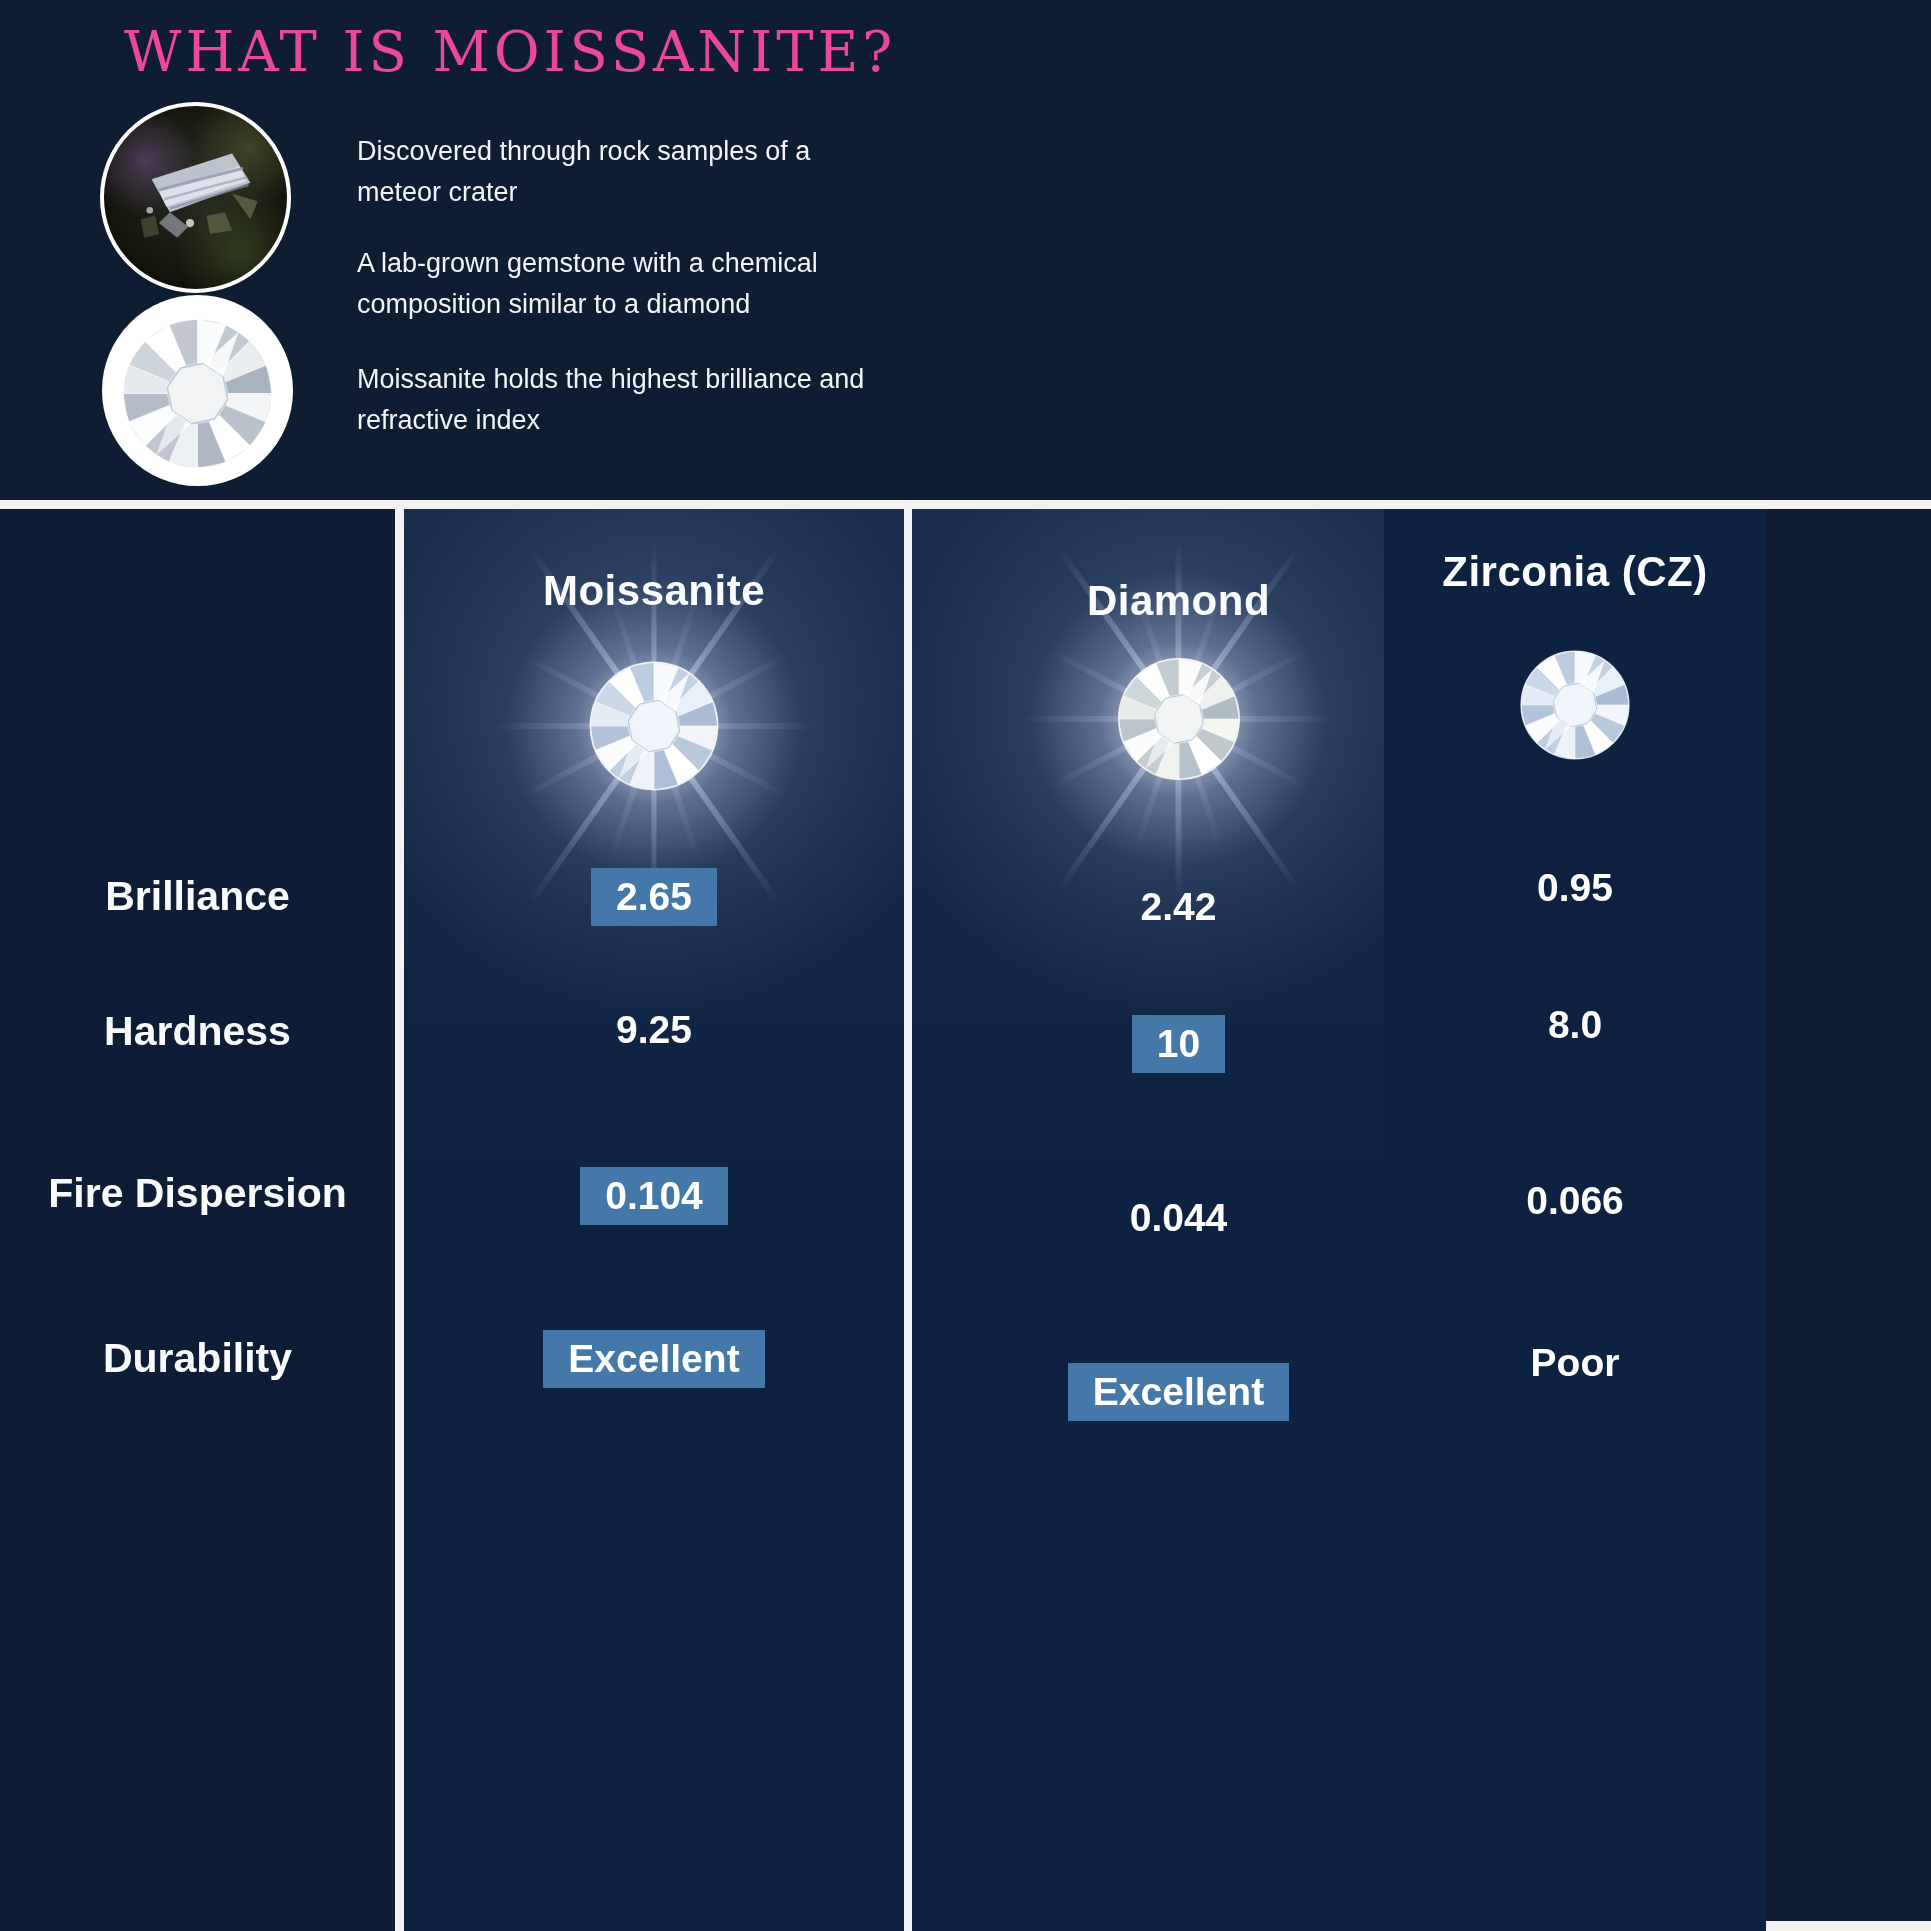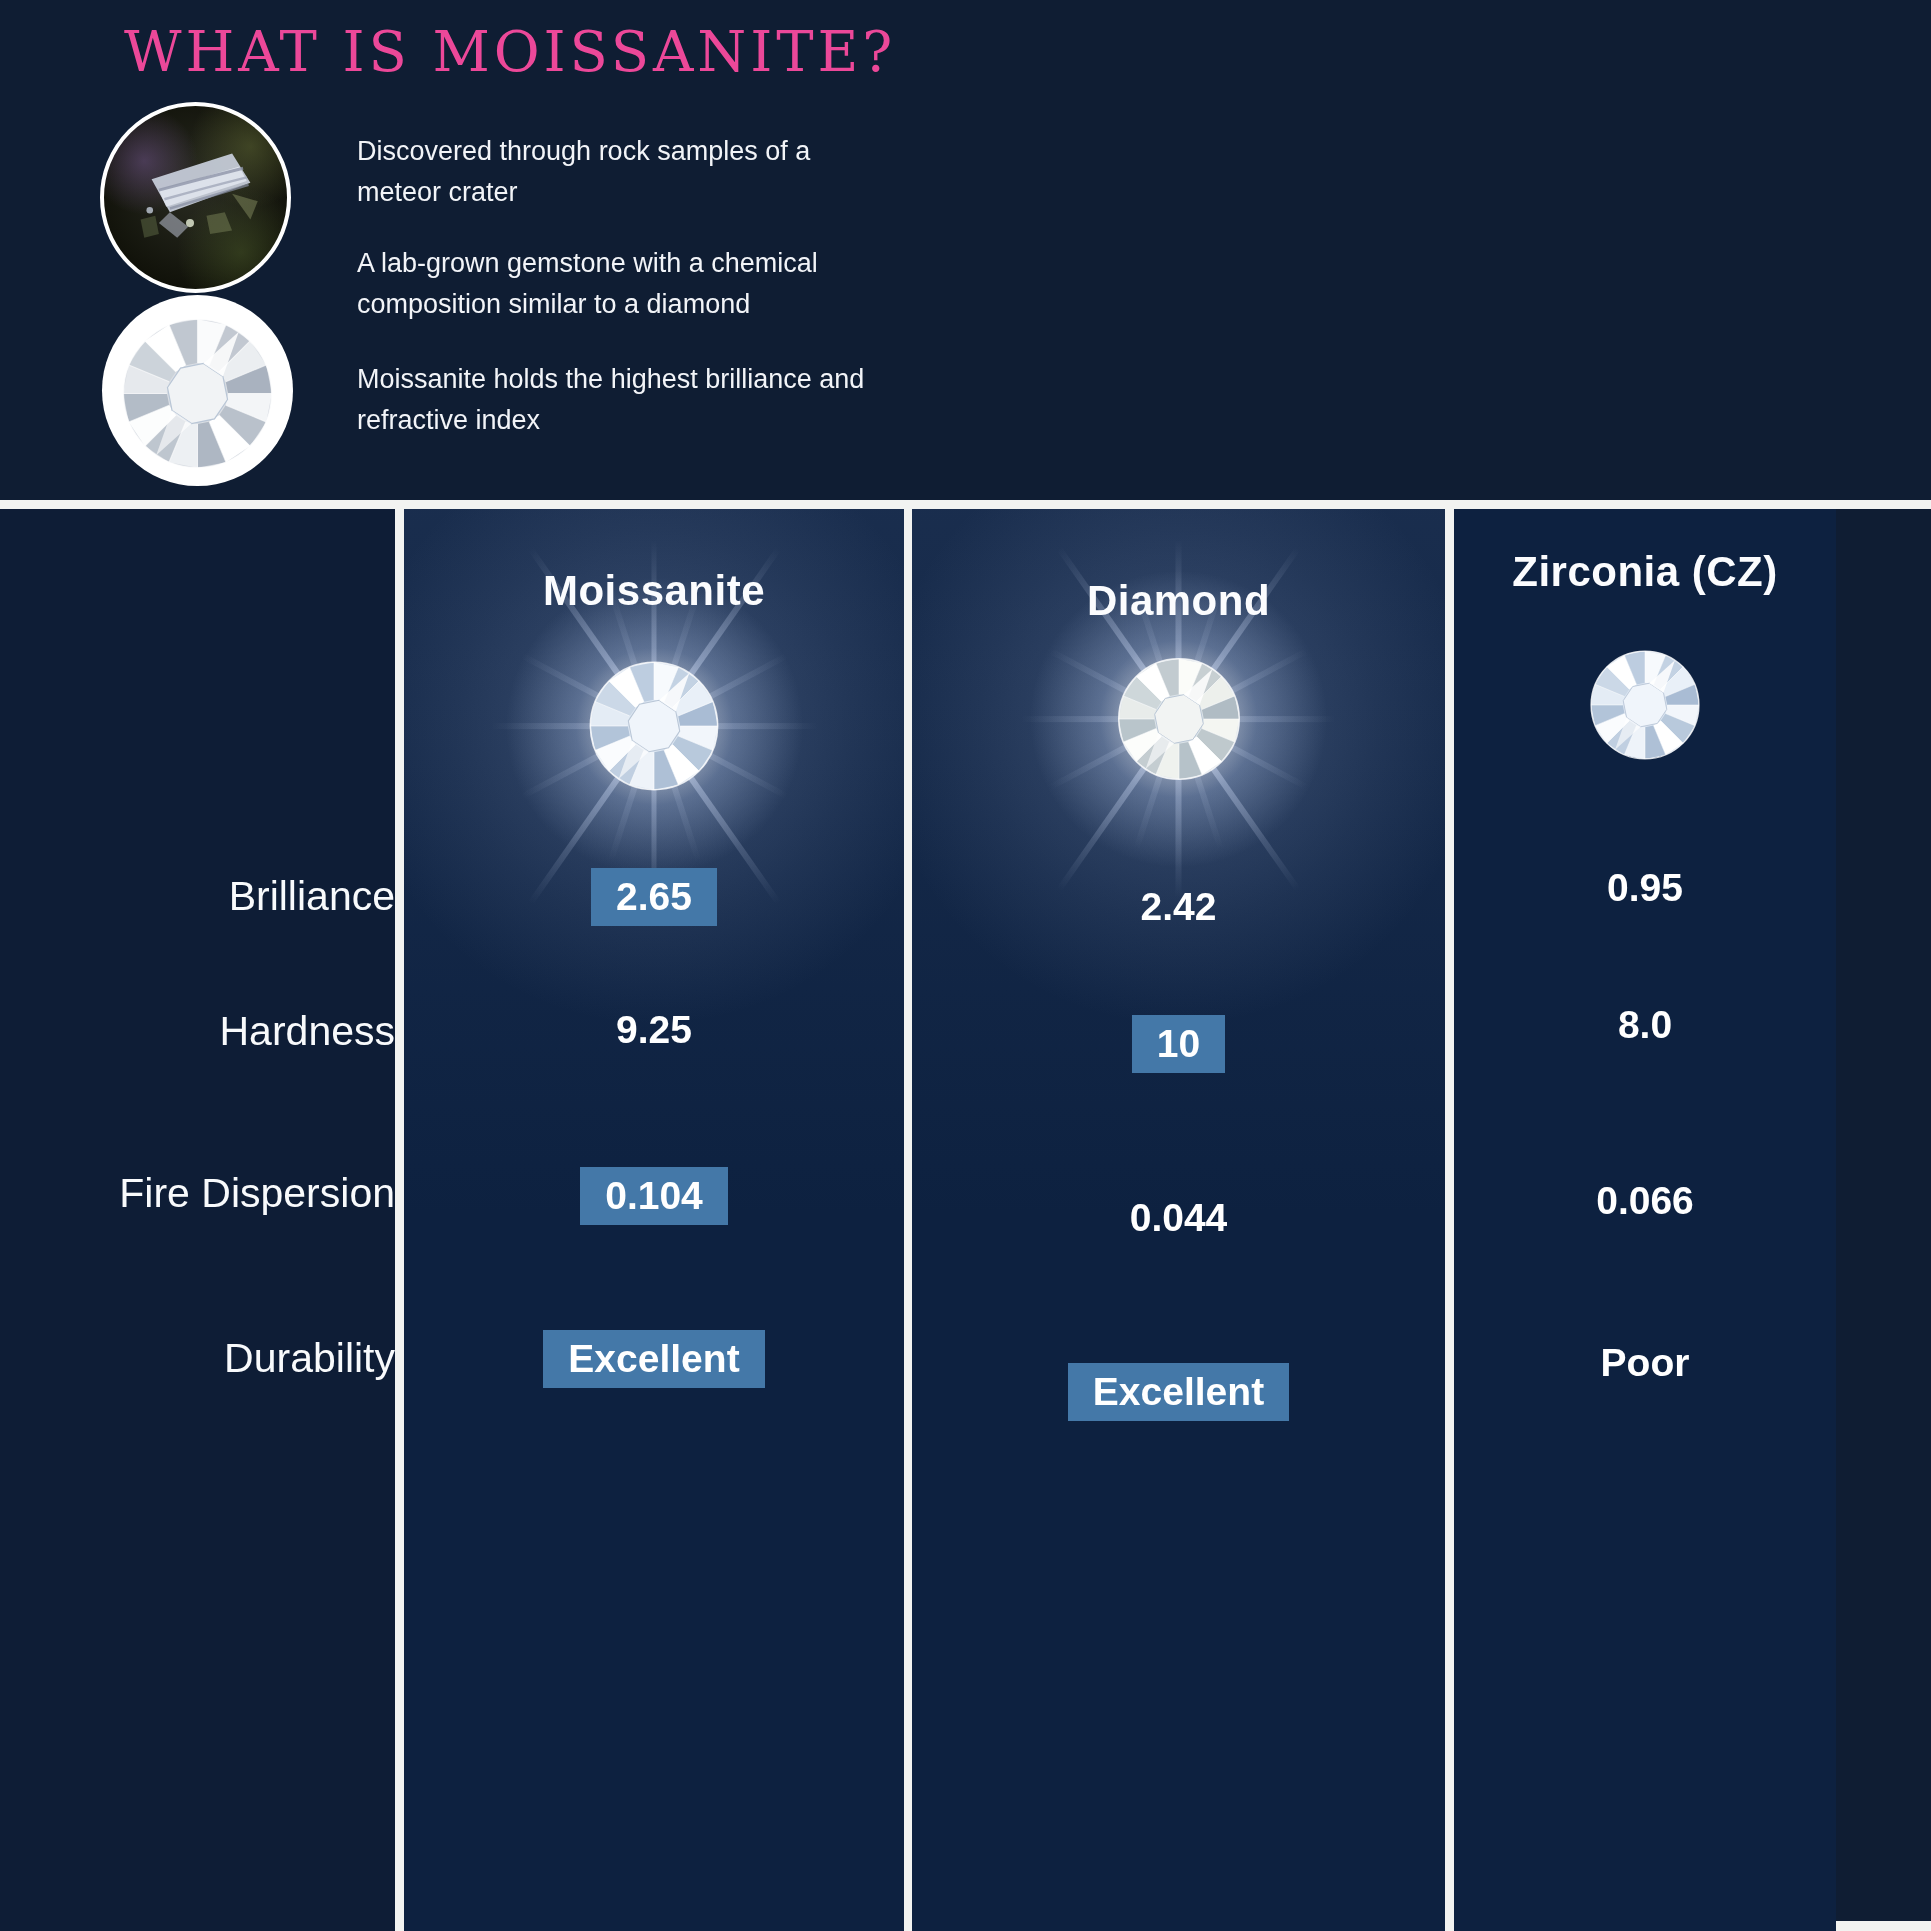--- a/index.html
+++ b/index.html
@@ -26,31 +26,31 @@
   
   .hline{position:absolute;left:0;top:500px;width:1931px;height:8.7px;background:#f2f3f1;}
   .vline{position:absolute;top:509px;height:1422px;width:8.7px;background:#f2f3f1;}
   .v1{left:395px;} .v2{left:904px;} .v3{left:1445px;}
   .bline{position:absolute;left:395px;top:1921px;width:1536px;height:9.7px;background:#f2f3f1;}
 
   .col{position:absolute;top:509px;height:1422px;}
   .col-labels{left:0;width:395px;background:#0e1d36;}
   .col-m{left:404px;width:500px;}
   .col-d{left:912px;width:533px;}
-  .col-z{left:1454px;width:382px;background:#0d2140;}
+  .col-z{left:1384px;width:382px;background:#0d2140;}
   .col-m,.col-d{background:#0d2140;}
   .col-m::before,.col-d::before{content:"";position:absolute;inset:0;
       background:radial-gradient(circle 415px at 50% 217px,rgba(150,170,210,.32),rgba(140,160,200,.10) 48%,transparent 72%),
                  linear-gradient(to bottom,rgba(100,120,160,.14),transparent 50%);}
 
   .col-header{position:absolute;width:100%;text-align:center;font-size:42px;font-weight:bold;
               letter-spacing:0.5px;color:#fbfcfe;}
   .col-m .col-header{top:58px;} .col-d .col-header{top:68px;} .col-z .col-header{top:39px;}
 
-  .row-label{position:absolute;width:100%;text-align:right;font-size:41px;font-weight:normal;color:#f8fafc;}
+  .row-label{position:absolute;width:100%;text-align:center;font-size:41px;font-weight:bold;color:#f8fafc;}
   .rl-0{top:364px;} .rl-1{top:499px;} .rl-2{top:661px;} .rl-3{top:826px;}
 
   .val{position:absolute;width:100%;text-align:center;font-size:39px;font-weight:bold;color:#fff;}
   .val span{display:inline-block;padding:7px 25px;}
   .val.hl span{background:#4478a8;}
 
   
   .burst{position:absolute;left:50%;width:521px;height:521px;transform:translate(-50%,-50%);pointer-events:none;}
   .col-m .burst{top:217px;} .col-d .burst{top:210px;height:502px;}
   .burst::before{content:"";position:absolute;left:50%;top:50%;width:328px;height:328px;

